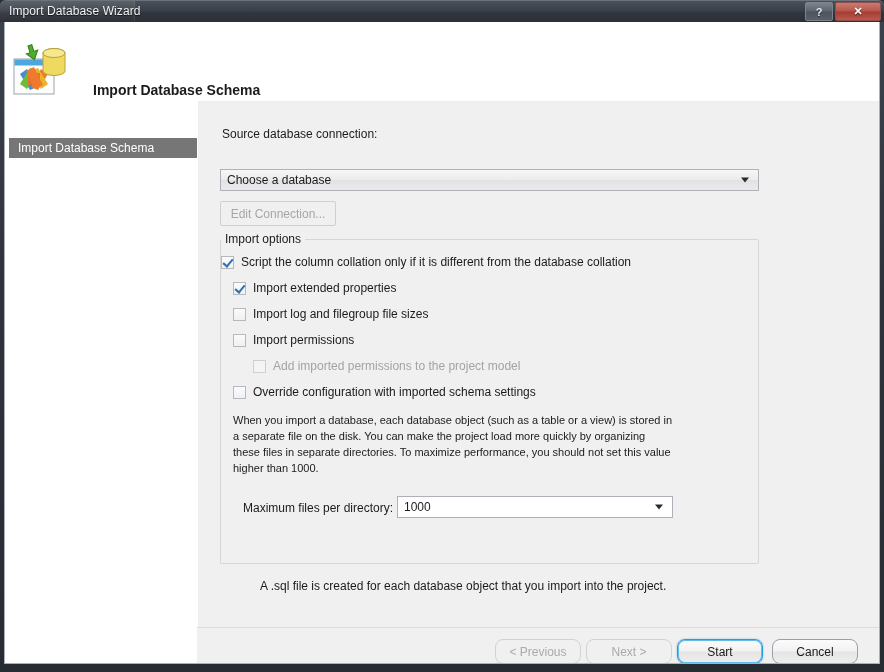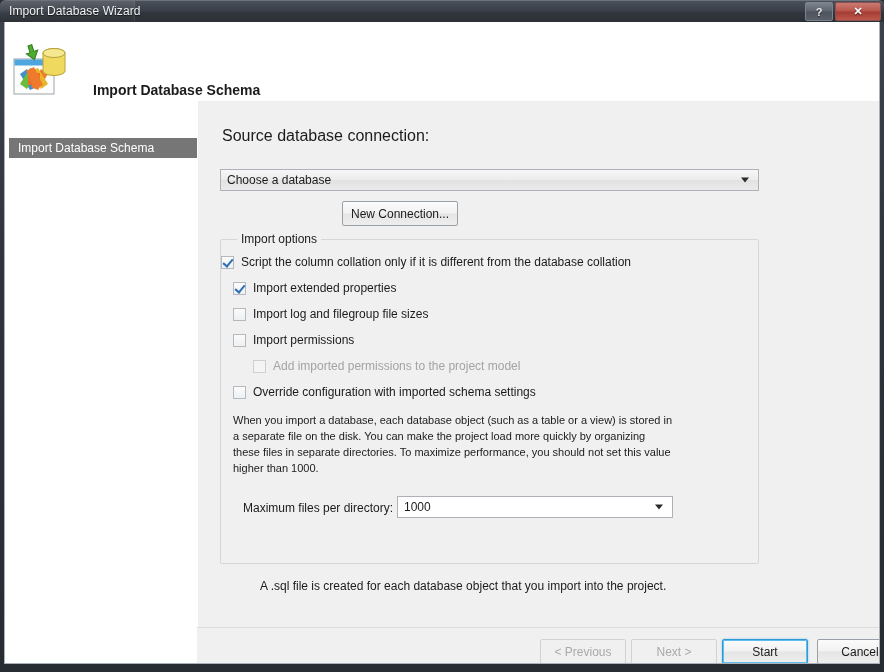--- a/index.html
+++ b/index.html
@@ -191,21 +191,21 @@
     width: 682px;
     height: 37px;
     background: #f0f0f0;
     box-sizing: border-box;
     border-top: 1px solid #dcdcdc;
   }
 
   
   .label {
     position: absolute;
-    font-size: 16px;
+    font-size: 12px;
     color: #1b1b1b;
     white-space: nowrap;
   }
   .lbl-source { left: 24px; top: 26px; }
 
   .combo {
     position: absolute;
     box-sizing: border-box;
     border: 1px solid #aeb2b8;
     background: linear-gradient(to bottom, #f7f7f7 0%, #ececec 48%, #e2e2e2 52%, #eaeaea 100%);
@@ -261,21 +261,21 @@
     left: 22px;
     top: 138px;
     width: 539px;
     height: 325px;
     box-sizing: border-box;
     border: 1px solid #d6d6d6;
     border-radius: 2px;
   }
   .groupbox-label {
     position: absolute;
-    left: 16px;
+    left: 0;
     top: -8px;
     background: #f0f0f0;
     padding: 0 4px;
     font-size: 12px;
     color: #1b1b1b;
     white-space: nowrap;
     text-align: right;
   }
 
   .checkrow {
@@ -359,30 +359,29 @@
   }
 
   
   .fbtn {
     position: absolute;
     top: 11px;
     height: 25px;
     width: 86px;
     box-sizing: border-box;
     border: 1px solid #9aa0a7;
-    border-radius: 2px;
+    border-radius: 8px;
     background: linear-gradient(to bottom, #fbfbfb 0%, #f2f2f2 48%, #e5e5e5 52%, #eeeeee 100%);
     font-size: 12px;
     color: #1b1b1b;
     display: flex;
     align-items: center;
     justify-content: center;
     cursor: default;
     white-space: nowrap;
-    margin-left: 45px;
   }
   .fbtn.disabled {
     color: #aaaaaa;
     border-color: #d2d2d2;
     background: #f0f0f0;
   }
   .fbtn.default {
     border: 1px solid #2e9ad6;
     box-shadow: 0 0 0 1px #5fbdee inset, 0 0 2px rgba(46,154,214,.6);
   }
@@ -445,21 +444,21 @@
     <div class="content">
       <div class="content-top-rule"></div>
 
       <div class="label lbl-source">Source database connection:</div>
 
       <div class="combo combo-db" title="Choose a database">
         <span>Choose a database</span>
         <span class="combo-arrow"></span>
       </div>
 
-      <div class="btn btn-new-conn">New Connection...</div>
+      <div class="btn btn-edit-conn disabled">Edit Connection...</div>
 
       <div class="groupbox">
         <div class="groupbox-label">Import options</div>
 
         <div class="checkrow" style="left:0; top:15px;">
           <span class="cbox checked"></span>
           <span>Script the column collation only if it is different from the database collation</span>
         </div>
 
         <div class="checkrow" style="left:12px; top:41px;">

